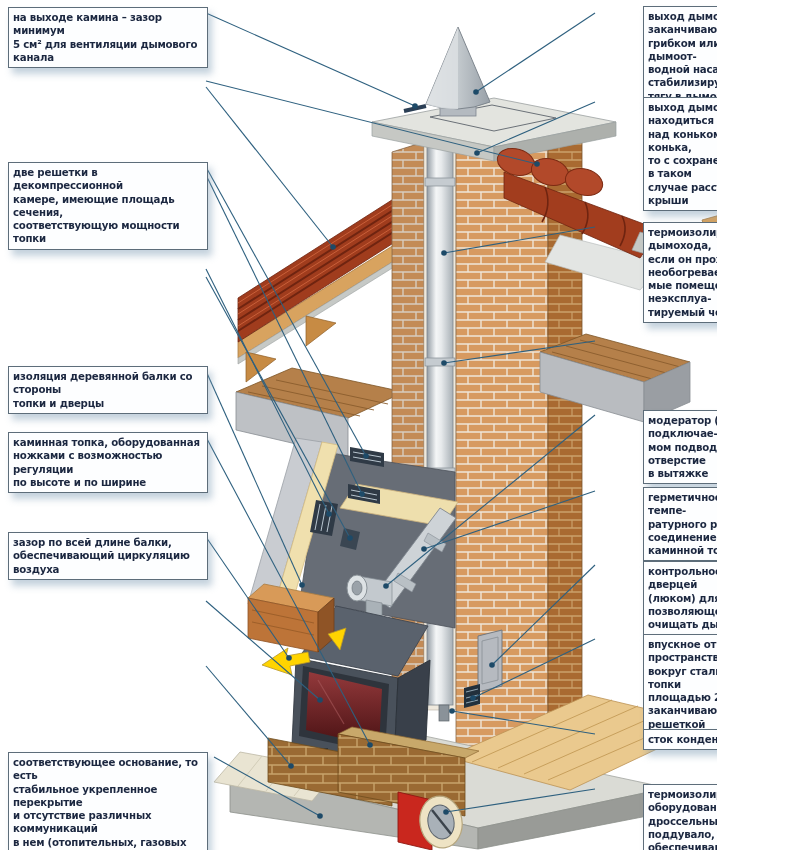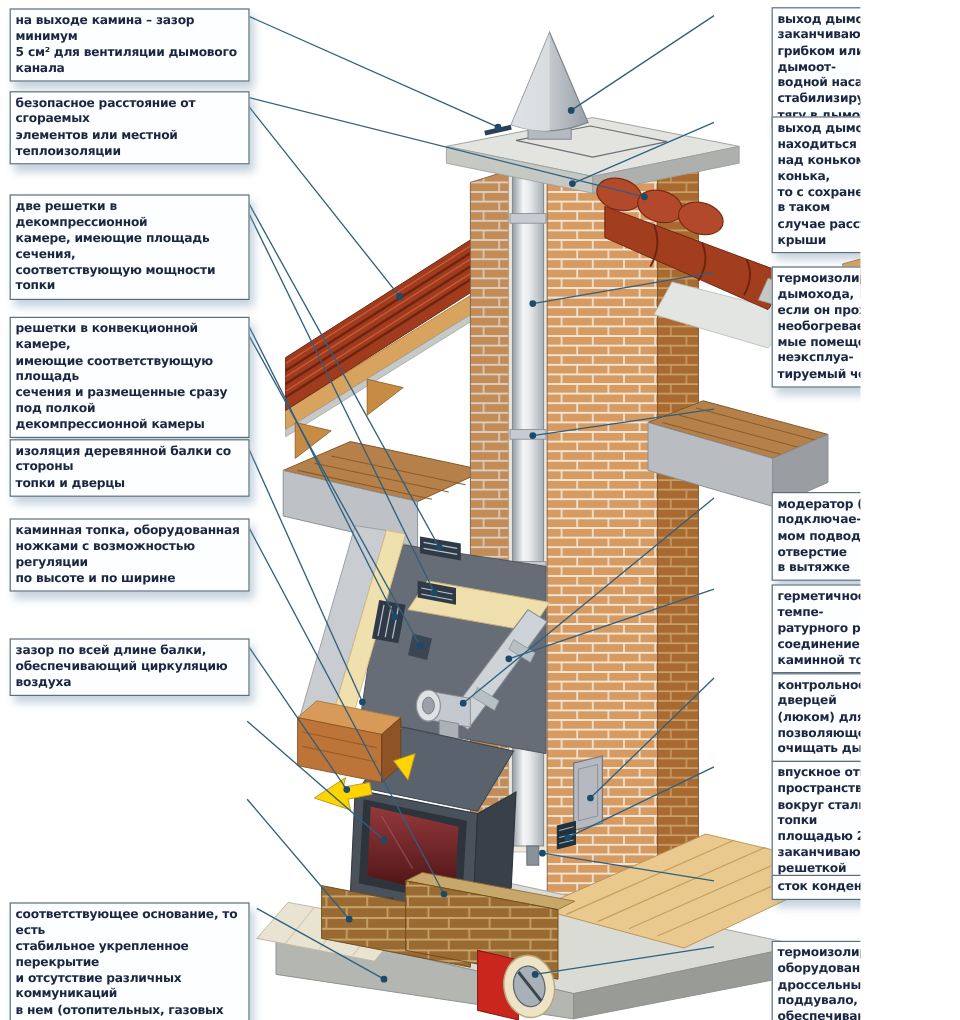--- a/index.html
+++ b/index.html
@@ -269,29 +269,23 @@
         <circle class="dot" cx="473" cy="698" r="2.8"></circle>
     <line class="ll" x1="595" y1="734" x2="452" y2="711"></line>
         <circle class="dot" cx="452" cy="711" r="2.8"></circle>
     <line class="ll" x1="595" y1="789" x2="446" y2="812"></line>
         <circle class="dot" cx="446" cy="812" r="2.8"></circle>
   </g>
 </svg>
 
 <div class="callout cl" style="top:7px">на выходе камина – зазор минимум
 5 см² для вентиляции дымового канала</div>
-<div class="callout cl" style="top:76px">безопасное расстояние от сгораемых
-элементов или местной теплоизоляции</div>
 <div class="callout cl" style="top:162px">две решетки в декомпрессионной
 камере, имеющие площадь сечения,
 соответствующую мощности топки</div>
-<div class="callout cl" style="top:264px">решетки в конвекционной камере,
-имеющие соответствующую площадь
-сечения и размещенные сразу под полкой
-декомпрессионной камеры</div>
 <div class="callout cl" style="top:366px">изоляция деревянной балки со стороны
 топки и дверцы</div>
 <div class="callout cl" style="top:432px">каминная топка, оборудованная
 ножками с возможностью регуляции
 по высоте и по ширине</div>
 <div class="callout cl" style="top:532px">зазор по всей длине балки,
 обеспечивающий циркуляцию воздуха</div>
 <div class="callout cl" style="top:752px">соответствующее основание, то есть
 стабильное укрепленное перекрытие
 и отсутствие различных коммуникаций

